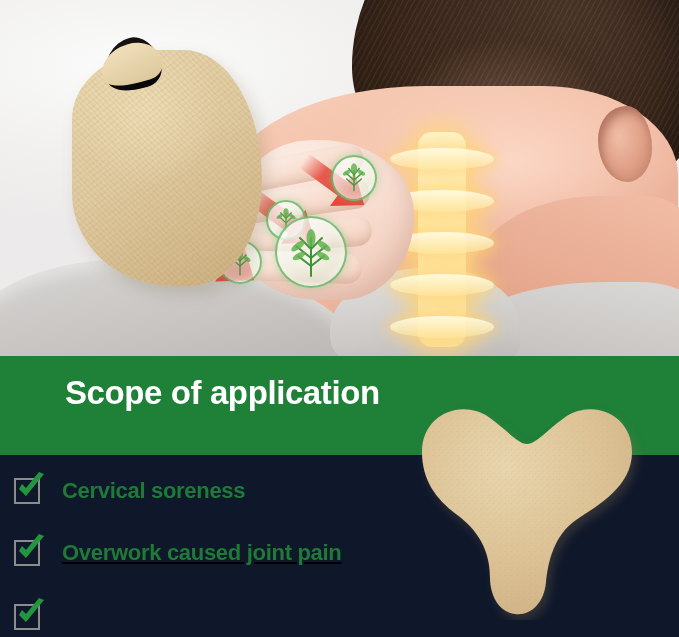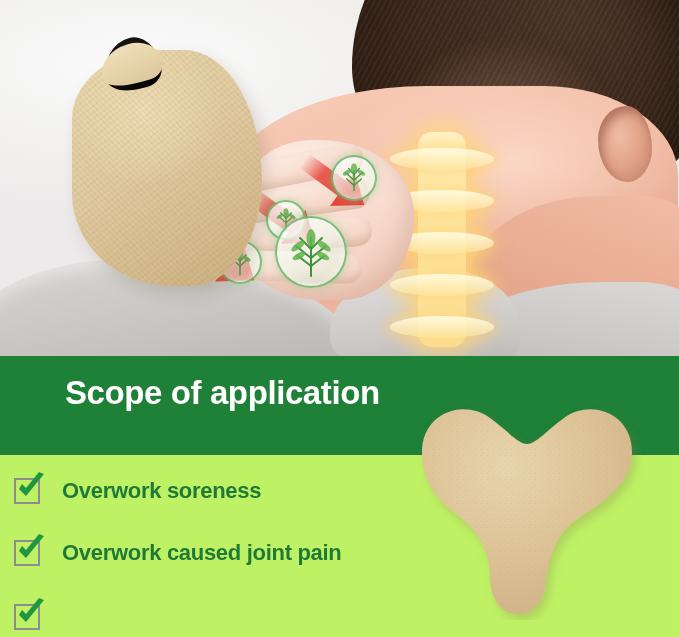--- a/index.html
+++ b/index.html
@@ -9,21 +9,21 @@
   }
   body {
     font-family: "Liberation Sans", sans-serif;
   }
 
   #product-page {
     position: relative;
     width: 679px;
     height: 637px;
     overflow: hidden;
-    background: #bef264;
+    background: #0f172a;
   }
 
   
   .hero-photo {
     position: absolute;
     left: 0;
     top: 0;
     width: 679px;
     height: 356px;
     overflow: hidden;
@@ -334,21 +334,21 @@
   }
   .check-row {
     position: absolute;
     left: 14px;
     display: flex;
     align-items: center;
     gap: 18px;
     white-space: nowrap;
   }
   .check-row.r1 { top: 14px;  }
-  .check-row.r2 { top: 76px;  }
+  .check-row.r2 { top: 76px; text-decoration: underline;  }
   .check-row.r3 { top: 140px; }
 
   .checkbox {
     position: relative;
     width: 30px;
     height: 30px;
     flex: 0 0 auto;
   }
   .checkbox .box {
     position: absolute;
@@ -546,21 +546,21 @@
 
   <div class="checklist">
 
     <div class="check-row r1">
       <span class="checkbox">
         <span class="box"></span>
         <svg class="tick" width="34" height="34" viewBox="0 0 34 34">
           <path d="M6 19 L13 26 L31 4 L26 2 L13 18 L9 14 Z" fill="#22963f"></path>
         </svg>
       </span>
-      <span class="check-label">Overwork soreness</span>
+      <span class="check-label">Cervical soreness</span>
     </div>
 
     <div class="check-row r2">
       <span class="checkbox">
         <span class="box"></span>
         <svg class="tick" width="34" height="34" viewBox="0 0 34 34">
           <path d="M6 19 L13 26 L31 4 L26 2 L13 18 L9 14 Z" fill="#22963f"></path>
         </svg>
       </span>
       <span class="check-label">Overwork caused joint pain</span>

